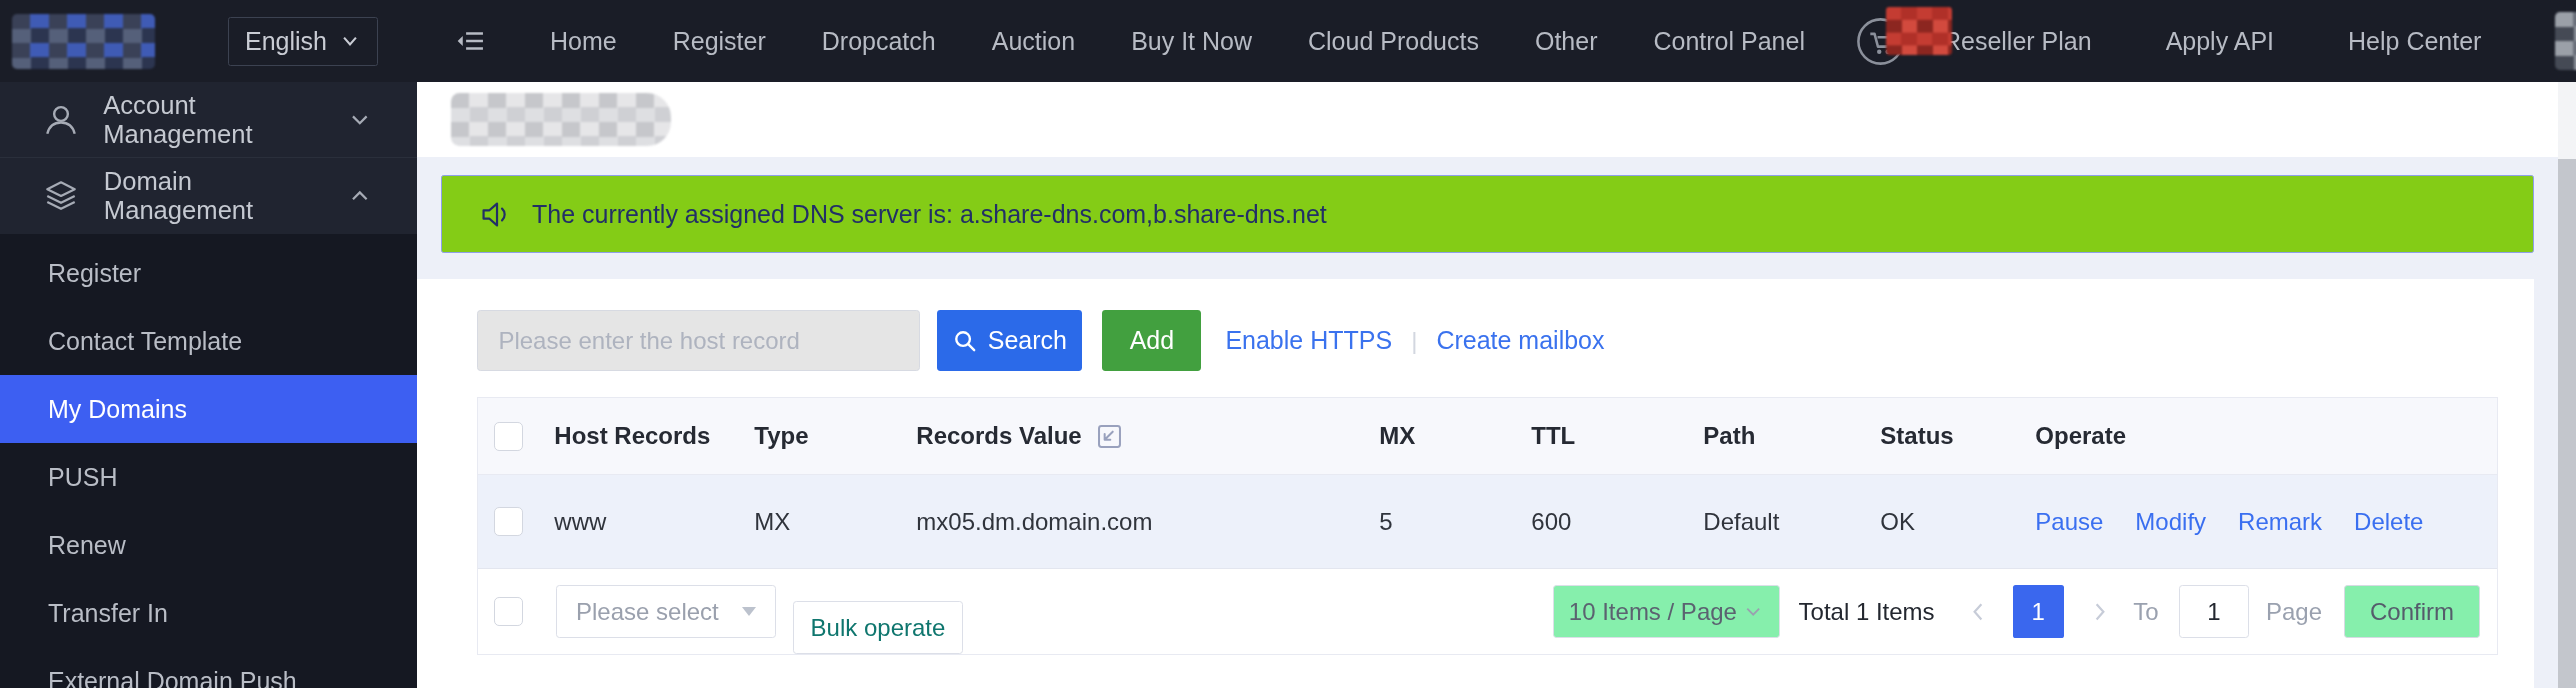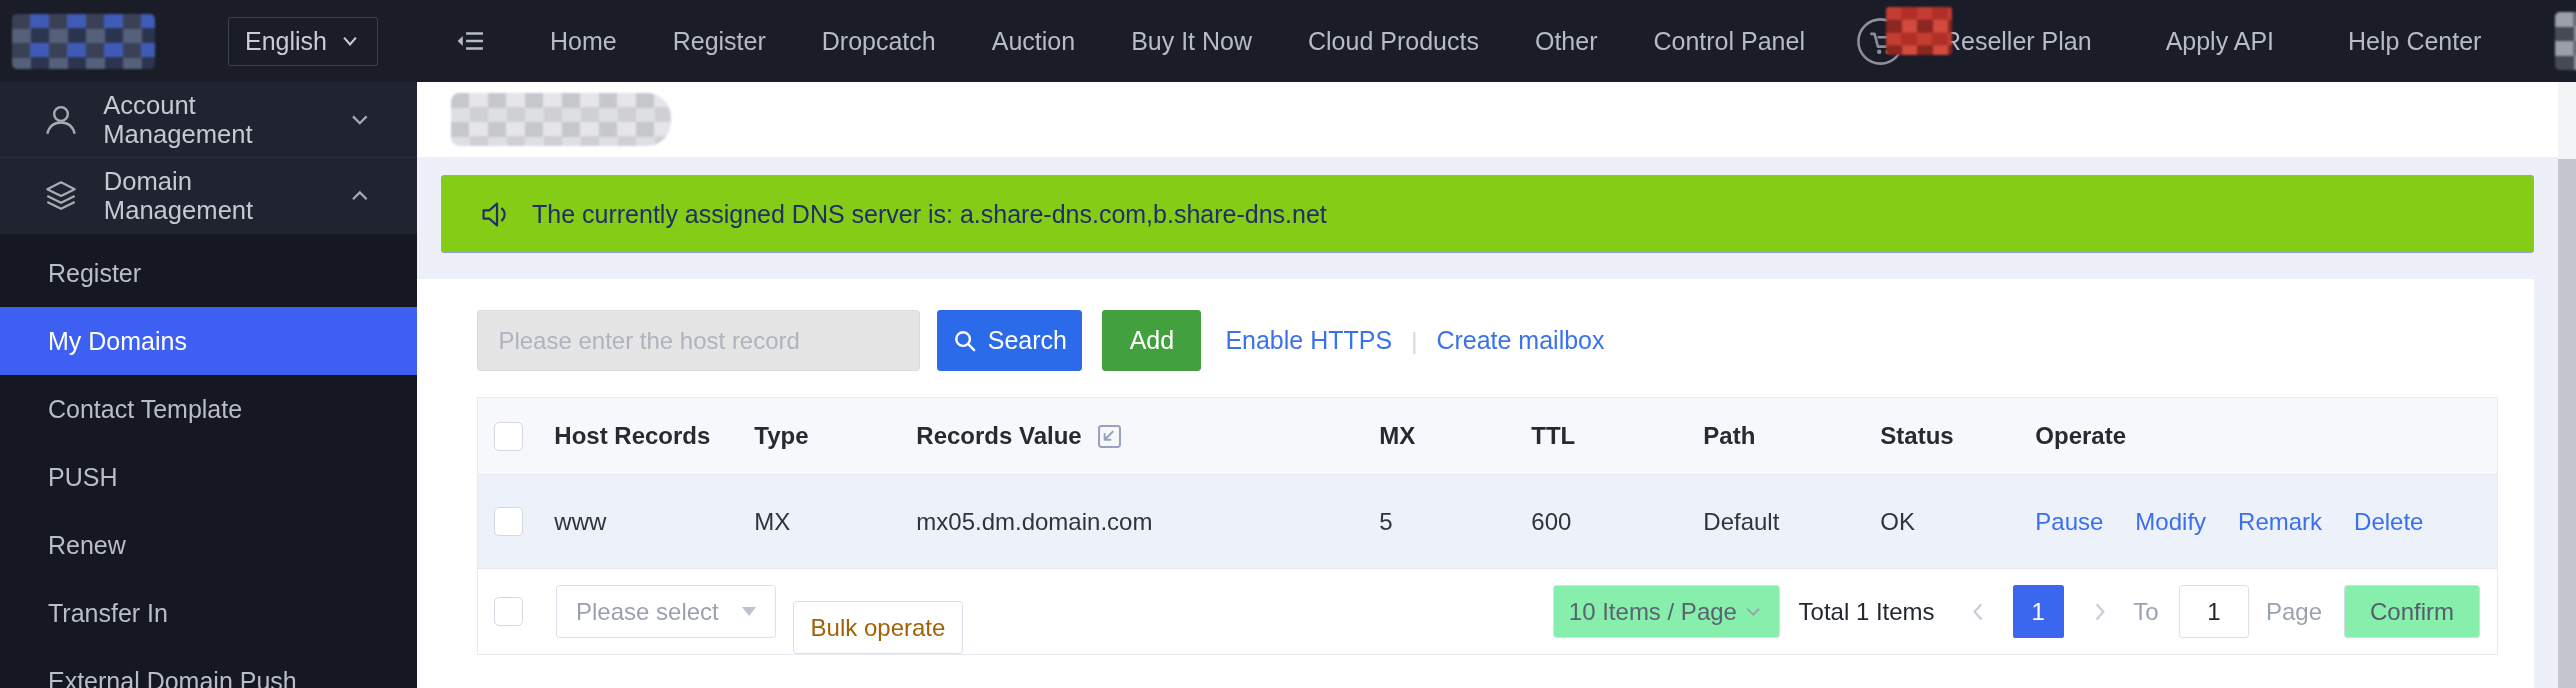--- a/index.html
+++ b/index.html
@@ -133,21 +133,21 @@
   .t-foot { height:85px; background:#fff; display:flex; align-items:center; padding-right:17px; }
   .tf-check { margin-left:16px; }
   .sel-box {
     margin-left:33px; width:220px; height:53px; border:1.7px solid #dcdfe8; border-radius:3.4px;
     display:flex; align-items:center; justify-content:space-between; padding:0 19px;
     color:#9aa0ad; font-size:24px; cursor:pointer; background:#fff;
   }
   .caret-down { width:0; height:0; border-left:7.7px solid transparent; border-right:7.7px solid transparent; border-top:9.4px solid #bcc2cd; }
   .btn-bulk {
     margin-left:17px; width:170px; height:53px; border:1.7px solid #dcdfe8; border-radius:3.4px;
-    background:#fff; color:#a16207; font-size:24px; cursor:pointer; font-family:inherit;margin-top:32px;
+    background:#fff; color:#0f766e; font-size:24px; cursor:pointer; font-family:inherit;margin-top:32px;
   }
   .tf-spacer { flex:1; }
   .pagesize-box {
     width:227px; height:53px; border:1.7px solid #dcdfe8; border-radius:3.4px;
     display:flex; align-items:center; justify-content:space-between; padding:0 15.3px;
     color:#5b6270; font-size:24px; cursor:pointer; background:#86efac;
   }
   .total-label { margin-left:19px; color:#23272f; font-size:24px; }
   .pg-arrow { margin-left:32px; display:flex; cursor:default; }
   .pg-arrow.next { margin-left:25.6px; }
@@ -258,22 +258,22 @@
       <span>Domain Management</span>
       <span class="chev">
         <svg width="25.6" height="25.6" viewBox="0 0 30 30">
             <path d="M7 19 L15 11 L23 19" fill="none" stroke="#a6abb5" stroke-width="2.6"></path>
           </svg>
       </span>
     </div>
 
     <div class="submenu">
       <div class="sm-item">Register</div>
+      <div class="sm-item">Contact Template</div>
       <div class="sm-item active">My Domains</div>
-      <div class="sm-item">Contact Template</div>
       <div class="sm-item">PUSH</div>
       <div class="sm-item">Renew</div>
       <div class="sm-item">Transfer In</div>
       <div class="sm-item">External Domain Push</div>
     </div>
   </div>
 
   <div class="header-band">
     <div class="crumb-mosaic mosaic gray"></div>
   </div>

